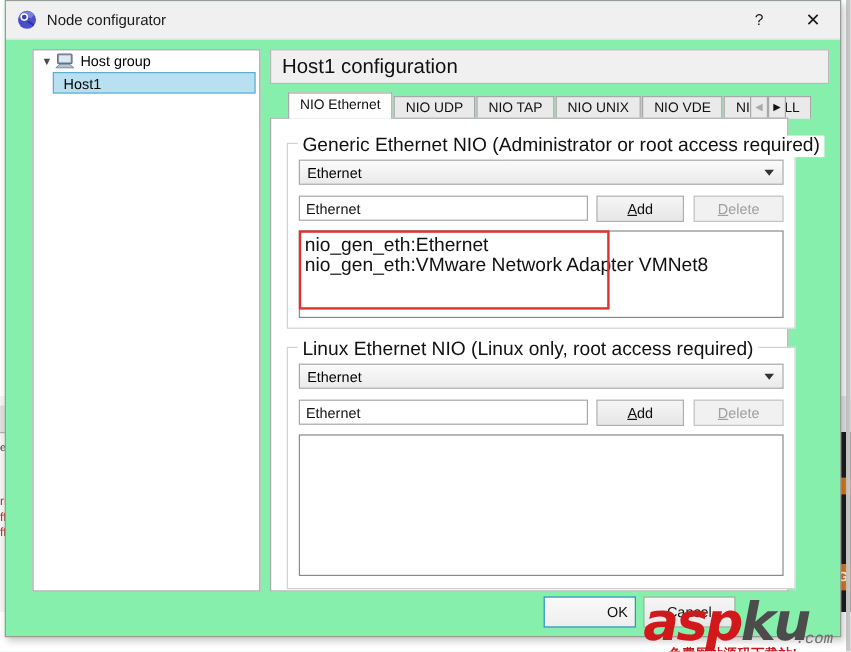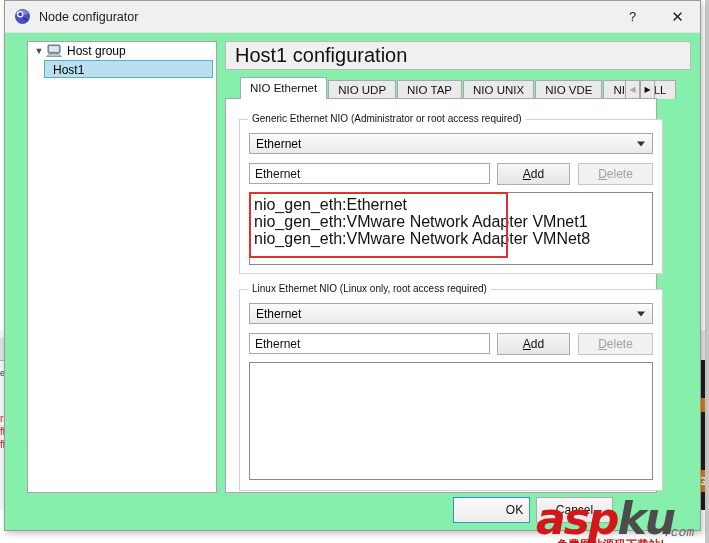--- a/index.html
+++ b/index.html
@@ -221,21 +221,21 @@
     left: 220px;
     top: 9px;
     width: 466px;
     height: 29px;
     background: #f0f0f0;
     border: 1px solid #b9b9b9;
     box-sizing: border-box;
     display: flex;
     align-items: center;
     padding-left: 9px;
-    font-size: 20px;
+    font-size: 17px;
     color: #101010;
   }
   .tabs-outer {
     position: absolute;
     left: 220px;
     top: 45px;
     width: 432px;
     height: 416px;
   }
   .tabstrip {
@@ -302,21 +302,21 @@
     border: 1px solid #d2d2d2;
     box-sizing: border-box;
     background: #ffffff;
   }
   .group-title {
     position: absolute;
     top: -7px;
     left: 8px;
     background: #ffffff;
     padding: 0 4px;
-    font-size: 10px;
+    font-size: 16px;
     color: #111;
     white-space: nowrap;
   }
   #group-generic { left: 13px; top: 20px; width: 424px; height: 155px; }
   #group-linux   { left: 13px; top: 190px; width: 424px; height: 202px; }
 
   .combo {
     position: absolute;
     height: 21px;
     background: linear-gradient(to bottom, #fbfbfb 0%, #eaeaea 100%);
@@ -528,21 +528,20 @@
           </div>
           <div class="pushbtn" style="left:257px; top:43px; width:73px;">
             <span><span class="acc">A</span><span>dd</span></span>
           </div>
           <div class="pushbtn disabled" style="left:338px; top:43px; width:75px;">
             <span><span class="acc">D</span><span>elete</span></span>
           </div>
 
           <div class="listbox" style="left:9px; top:72px; width:404px; height:73px;">
             <div class="listitem">nio_gen_eth:Ethernet</div>
-            <div class="listitem">nio_gen_eth:VMware Network Adapter VMnet1</div>
             <div class="listitem">nio_gen_eth:VMware Network Adapter VMNet8</div>
           </div>
 
           <div class="redbox" style="left:9px; top:72px; width:259px; height:66px;"></div>
         </div>
 
         <div class="groupbox" id="group-linux">
           <span class="group-title">Linux Ethernet NIO (Linux only, root access required)</span>
 
           <div class="combo" style="left:9px; top:13px; width:404px;">

